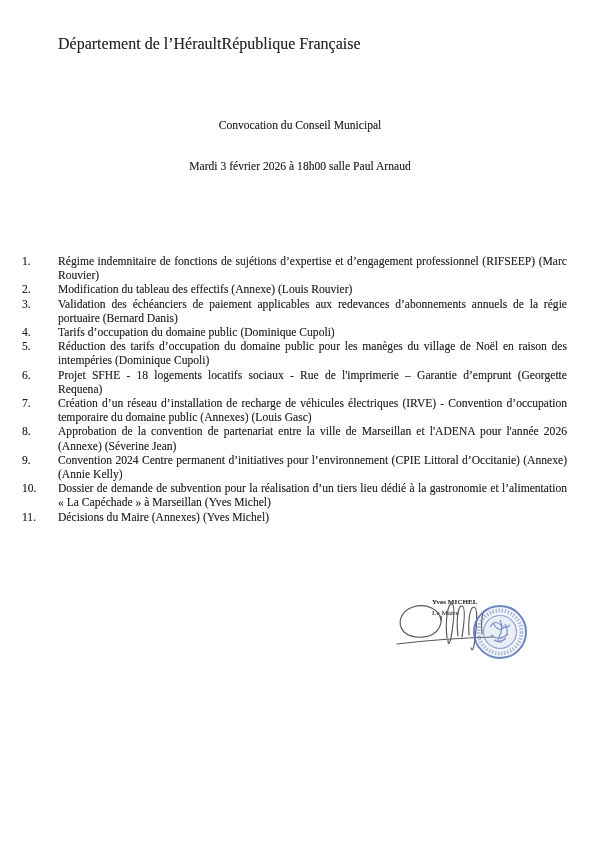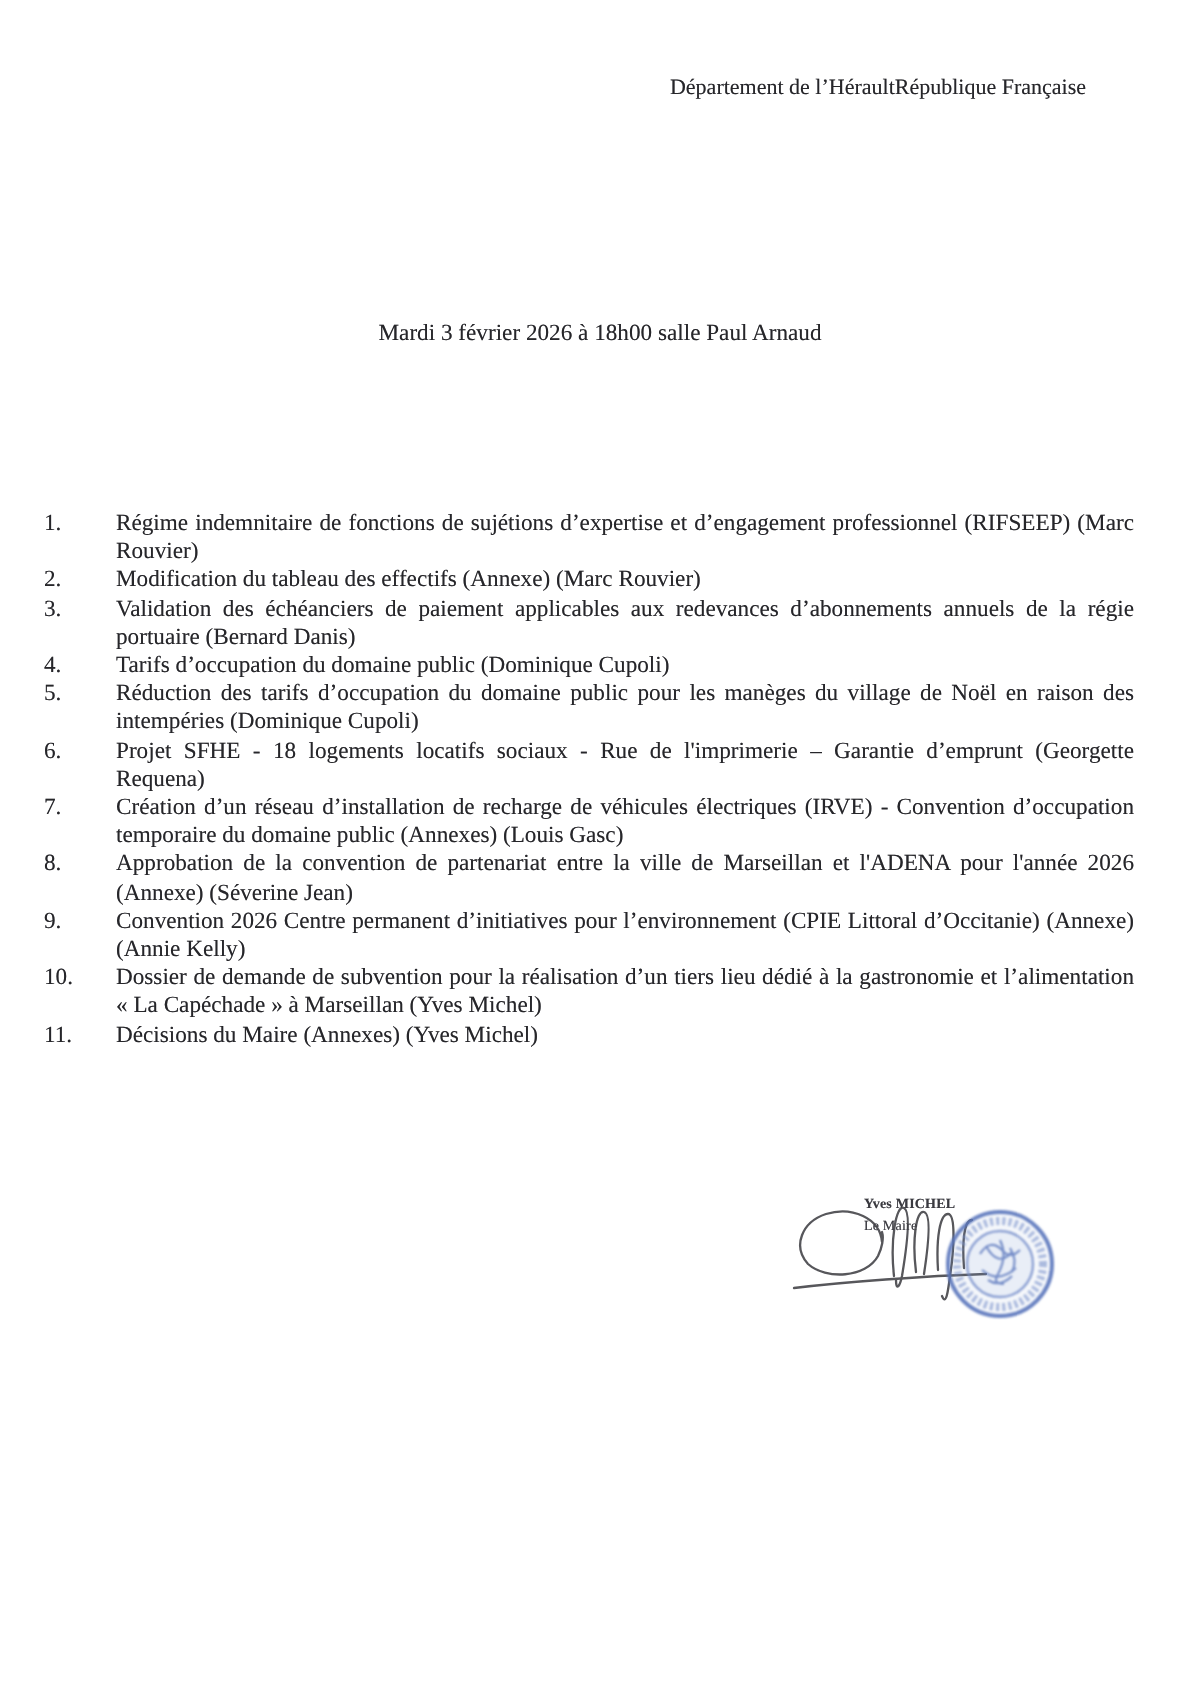--- a/index.html
+++ b/index.html
@@ -11,22 +11,22 @@
     background: #ffffff;
     font-family: "Liberation Serif", "DejaVu Serif", serif;
     color: #26262a;
     overflow: hidden;
     text-shadow: 0 0 0.3px rgba(45,45,50,0.45);
   }
   .header-row {
     position: absolute;
     top: 37px; left: 58px; right: 57px;
     display: flex;
-    justify-content: flex-end;
-    font-size: 11px;
+    justify-content: flex-start;
+    font-size: 16px;
     line-height: 14px;
   }
   .center-line {
     position: absolute;
     left: 0; width: 100%;
     text-align: center;
     font-size: 11.6px;
     line-height: 14px;
   }
   .t-commune  { top: 77px; }
@@ -64,30 +64,31 @@
 </head>
 <body>
 
 <div class="page">
 
   <div class="header-row">
     <span>Département de l’Hérault</span>
     <span>République Française</span>
   </div>
 
+  <div class="center-line t-subtitle">Convocation du Conseil Municipal</div>
   <div class="center-line t-session">Mardi 3 février 2026 à 18h00 salle Paul Arnaud</div>
 
   <div class="agenda-list">
     <div class="item">
       <span class="num">1.</span>
       <span class="txt">Régime indemnitaire de fonctions de sujétions d’expertise et d’engagement professionnel (RIFSEEP) (Marc Rouvier)</span>
     </div>
     <div class="item">
       <span class="num">2.</span>
-      <span class="txt">Modification du tableau des effectifs (Annexe) (Marc Rouvier)</span>
+      <span class="txt">Modification du tableau des effectifs (Annexe) (Louis Rouvier)</span>
     </div>
     <div class="item">
       <span class="num">3.</span>
       <span class="txt">Validation des échéanciers de paiement applicables aux redevances d’abonnements annuels de la régie portuaire (Bernard Danis)</span>
     </div>
     <div class="item">
       <span class="num">4.</span>
       <span class="txt">Tarifs d’occupation du domaine public (Dominique Cupoli)</span>
     </div>
     <div class="item">
@@ -101,21 +102,21 @@
     <div class="item">
       <span class="num">7.</span>
       <span class="txt">Création d’un réseau d’installation de recharge de véhicules électriques (IRVE) - Convention d’occupation temporaire du domaine public (Annexes) (Louis Gasc)</span>
     </div>
     <div class="item">
       <span class="num">8.</span>
       <span class="txt">Approbation de la convention de partenariat entre la ville de Marseillan et l'ADENA pour l'année 2026 (Annexe) (Séverine Jean)</span>
     </div>
     <div class="item">
       <span class="num">9.</span>
-      <span class="txt">Convention 2026 Centre permanent d’initiatives pour l’environnement (CPIE Littoral d’Occitanie) (Annexe) (Annie Kelly)</span>
+      <span class="txt">Convention 2024 Centre permanent d’initiatives pour l’environnement (CPIE Littoral d’Occitanie) (Annexe) (Annie Kelly)</span>
     </div>
     <div class="item">
       <span class="num">10.</span>
       <span class="txt">Dossier de demande de subvention pour la réalisation d’un tiers lieu dédié à la gastronomie et l’alimentation « La Capéchade » à Marseillan (Yves Michel)</span>
     </div>
     <div class="item">
       <span class="num">11.</span>
       <span class="txt">Décisions du Maire (Annexes) (Yves Michel)</span>
     </div>
   </div>

